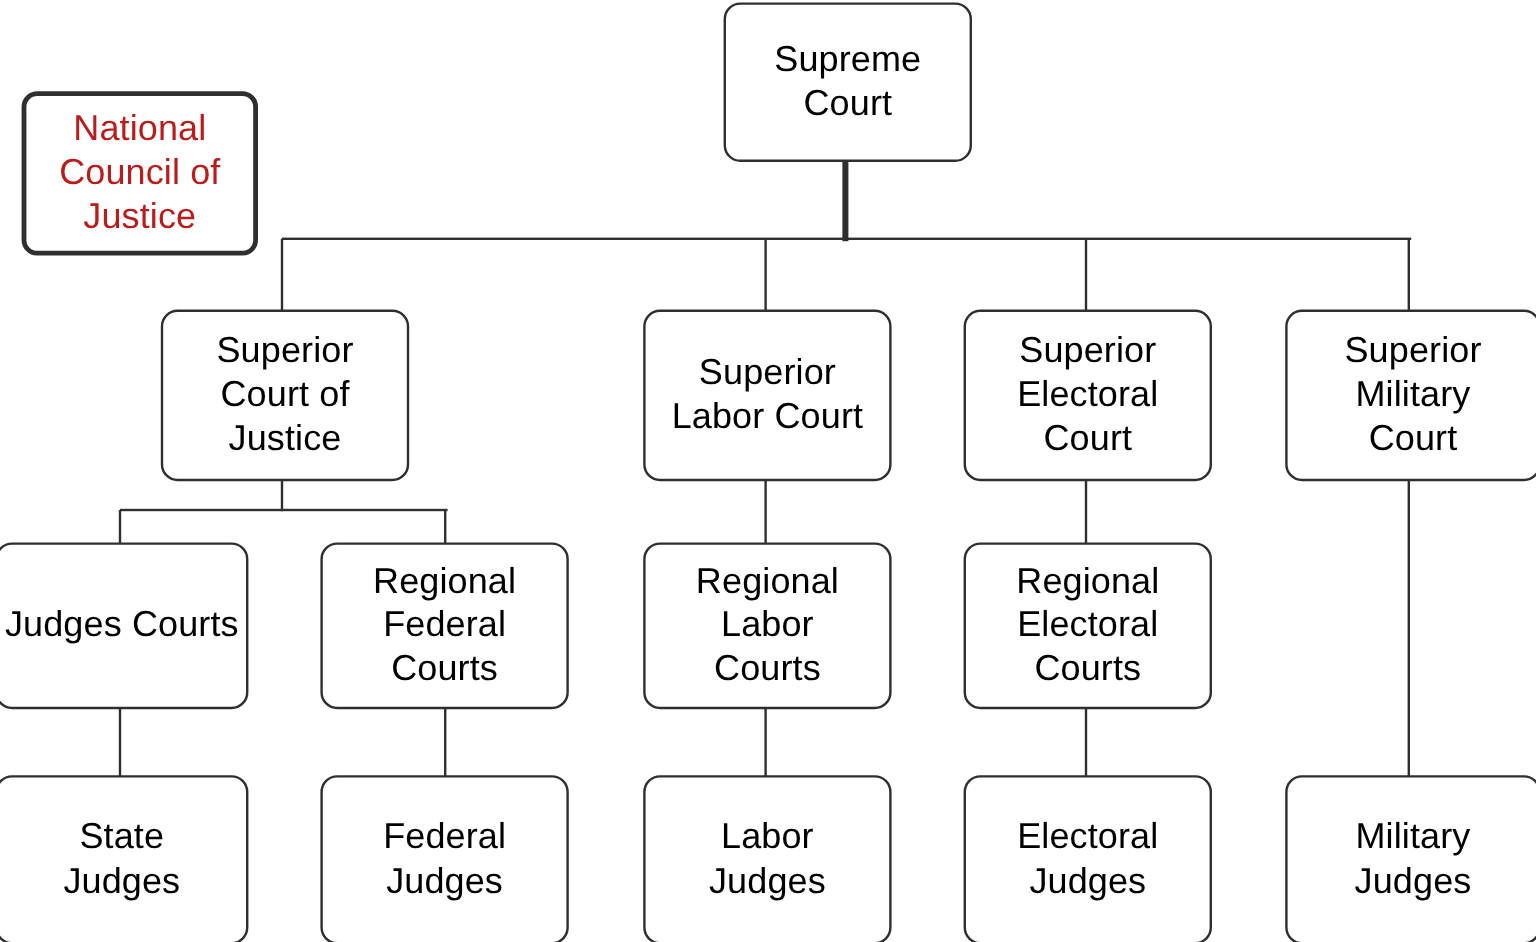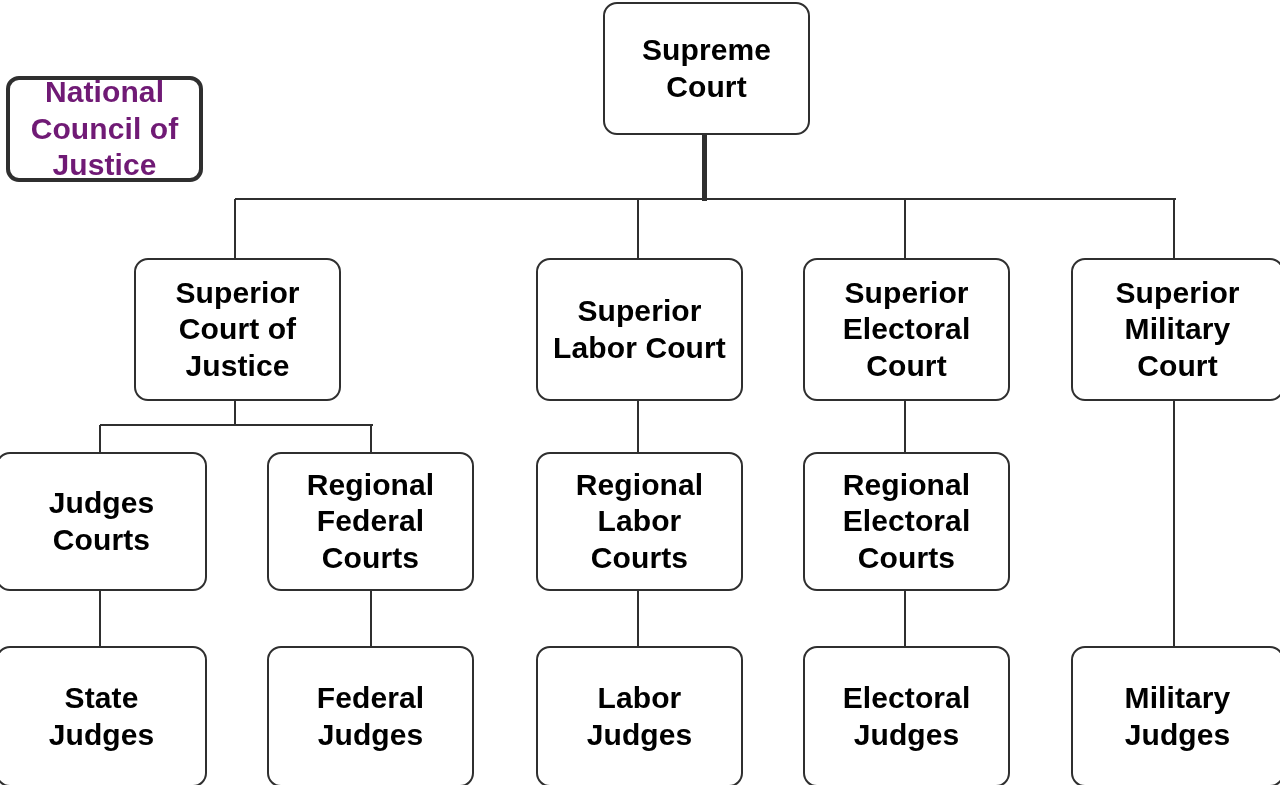--- a/index.html
+++ b/index.html
@@ -26,21 +26,20 @@
     display: flex;
     align-items: center;
     justify-content: center;
     text-align: center;
     color: #000000;
     font-size: 30px;
     line-height: 1.22;
     letter-spacing: 0.1px;
     white-space: pre-line;
     z-index: 3;
-    font-weight: bold;
   }
   .node.thick {
     border-width: 4px;
     border-radius: 13px;
   }
   .edge {
     position: absolute;
     background: #2f2f2f;
     z-index: 1;
   }
@@ -64,21 +63,21 @@
     <div class="edge v" style="left: 369.8px; top: 425px; height: 28px; background: rgb(47, 47, 47);"></div>
     <div class="edge v" style="left: 636.8px; top: 400px; height: 53px; background: rgb(47, 47, 47);"></div>
     <div class="edge v" style="left: 903.8px; top: 400px; height: 53px; background: rgb(47, 47, 47);"></div>
     <div class="edge v" style="left: 1172.8px; top: 400px; height: 247px; background: rgb(47, 47, 47);"></div>
     <div class="edge v" style="left: 98.8px; top: 590px; height: 57px; background: rgb(47, 47, 47);"></div>
     <div class="edge v" style="left: 369.8px; top: 590px; height: 57px; background: rgb(47, 47, 47);"></div>
     <div class="edge v" style="left: 636.8px; top: 590px; height: 57px; background: rgb(47, 47, 47);"></div>
     <div class="edge v" style="left: 903.8px; top: 590px; height: 57px; background: rgb(47, 47, 47);"></div>
     <div class="node" style="left: 603px; top: 2px; width: 207px; height: 133px; border-color: rgb(47, 47, 47); background: rgb(255, 255, 255); color: rgb(0, 0, 0);"><span>Supreme
 Court</span></div>
-    <div class="node thick" style="left: 6px; top: 76px; width: 197px; height: 106px; border-color: rgb(47, 47, 47); background: rgb(255, 255, 255); color: #701a75;"><span>National
+    <div class="node thick" style="left: 18px; top: 76px; width: 197px; height: 137px; border-color: rgb(47, 47, 47); background: rgb(255, 255, 255); color: #b91c1c;"><span>National
 Council of
 Justice</span></div>
     <div class="node" style="left: 134px; top: 258px; width: 207px; height: 143px; border-color: rgb(47, 47, 47); background: rgb(255, 255, 255); color: rgb(0, 0, 0);"><span>Superior
 Court of
 Justice</span></div>
     <div class="node" style="left: 536px; top: 258px; width: 207px; height: 143px; border-color: rgb(47, 47, 47); background: rgb(255, 255, 255); color: rgb(0, 0, 0);"><span>Superior
 Labor Court</span></div>
     <div class="node" style="left: 803px; top: 258px; width: 207px; height: 143px; border-color: rgb(47, 47, 47); background: rgb(255, 255, 255); color: rgb(0, 0, 0);"><span>Superior
 Electoral
 Court</span></div>

